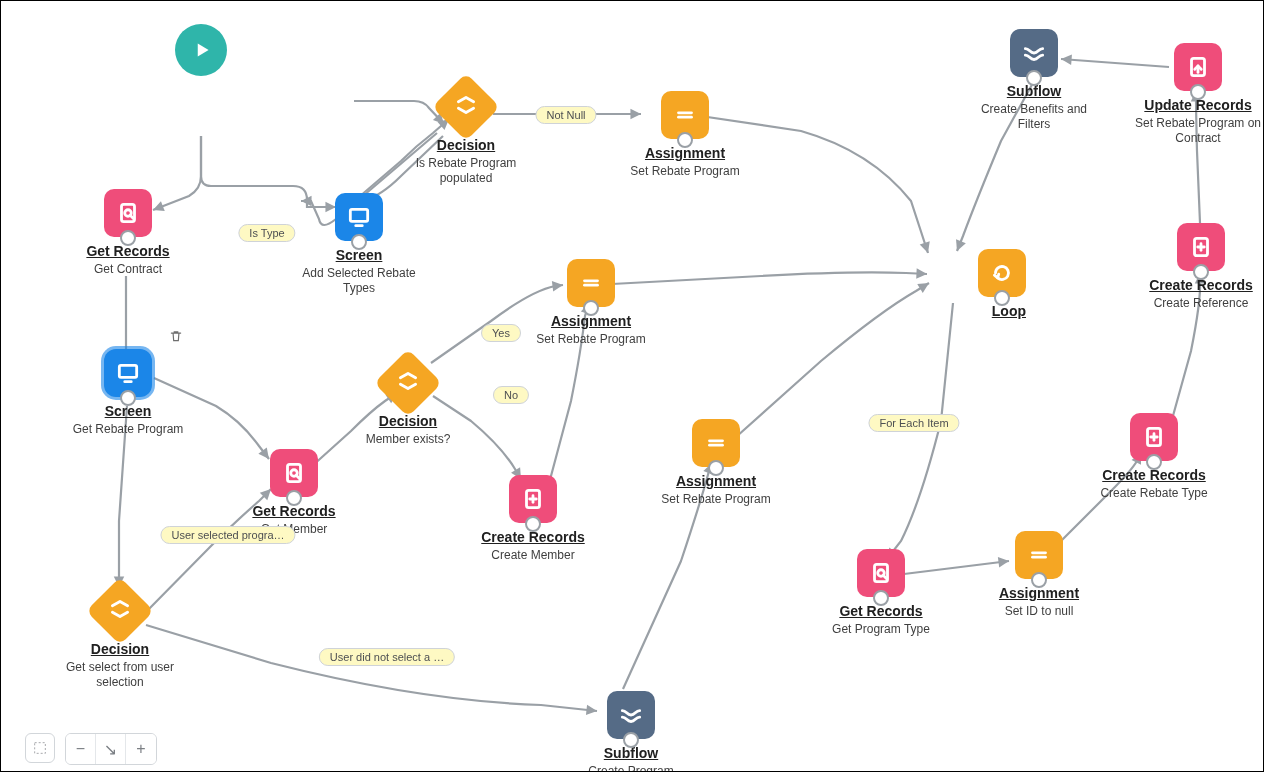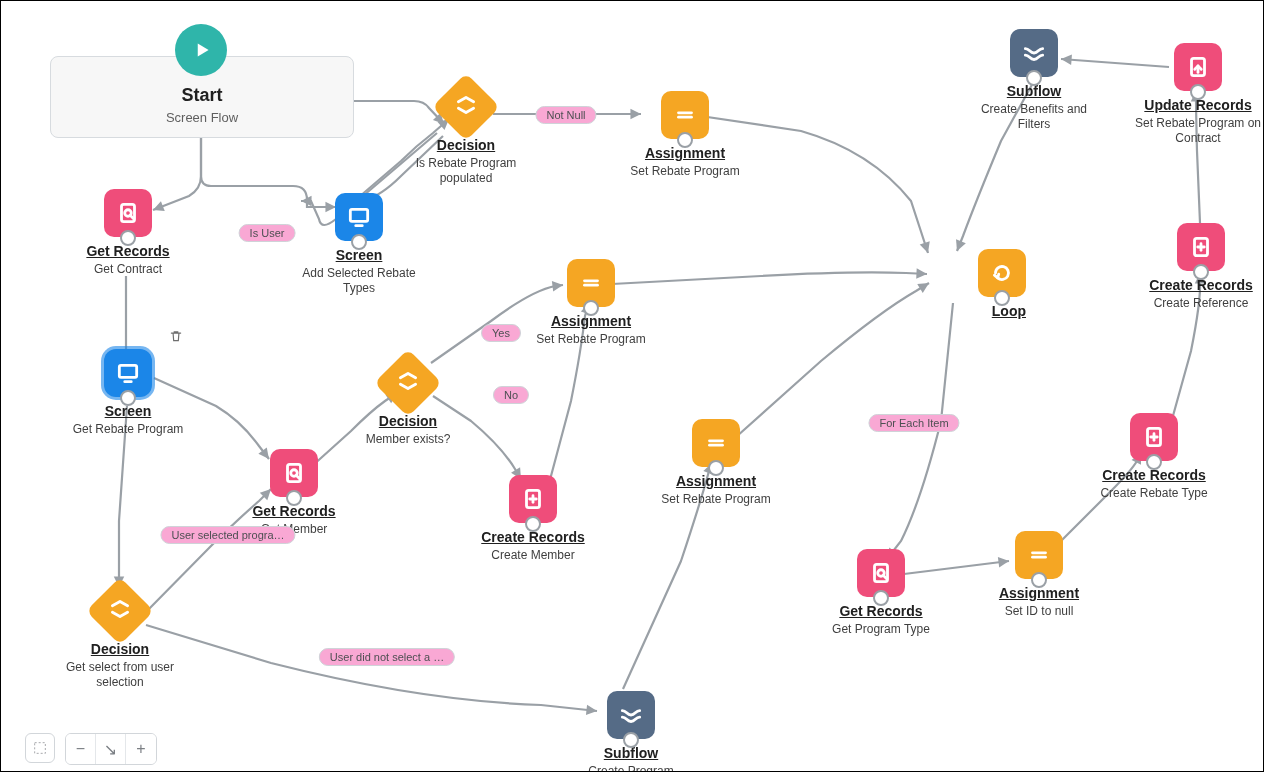--- a/index.html
+++ b/index.html
@@ -1,21 +1,21 @@
 <!DOCTYPE html>
 <html><head>
 <meta charset="utf-8">
 <style>
   html, body { margin: 0; padding: 0; width: 1264px; height: 772px; font-family: -apple-system, "Helvetica Neue", Arial, sans-serif; color: #202020; }
   .canvas { position: relative; width: 1264px; height: 772px; background: #fff; border: 1px solid #000; box-sizing: border-box; overflow: hidden; }
   svg.edges { position: absolute; left: 0; top: 0; width: 100%; height: 100%; pointer-events: none; }
   .node { position: absolute; text-align: center; }
   .node .title { font-weight: 700; font-size: 14px; margin-top: 6px; line-height: 1.2; text-decoration: underline; }
   .node .sub { font-size: 12px; color: #3f3f3f; line-height: 1.25; margin-top: 2px; }
-  .badge { position: absolute; transform: translate(-50%, -50%); background: #f9a8d4; border: 1px solid #cfd3d8; border-radius: 12px; padding: 2px 10px; font-size: 11px; color: #4d4f52; white-space: nowrap; text-align: center; }
+  .badge { position: absolute; transform: translate(-50%, -50%); background: #fef9c3; border: 1px solid #cfd3d8; border-radius: 12px; padding: 2px 10px; font-size: 11px; color: #4d4f52; white-space: nowrap; text-align: center; }
   .badge-eli { max-width: 160px; overflow: hidden; text-overflow: ellipsis; }
   
   .icon-wrap { display:inline-block; position:relative; }
   .loop-dot { position:absolute; width:12px; height:12px; border:2px solid #9aa0a6; background:#fff; border-radius:50%; left:50%; transform:translateX(-50%); bottom:-9px; }
   .sq { width:48px; height:48px; border-radius:10px; display:flex; align-items:center; justify-content:center; margin:0 auto; }
   .sq.blue { background:#1b86e8; }
   .sq.orange { background:#f5a623; }
   .sq.pink { background:#ef4d7a; }
   .sq.slate { background:#556b86; }
   .sq.teal { background:#2fb5aa; width:52px; height:52px; border-radius:50%; }
@@ -99,26 +99,20 @@
       <path d="M1170,422 L1190,350 Q1200,300 1199,280 L1199,272"></path>
 
       <path d="M1199,222 L1196,150 Q1195,110 1195,95 L1195,90"></path>
 
       <path d="M1168,66 L1060,58"></path>
 
       <path d="M1033,80 L1000,140 Q975,200 962,235 L956,250"></path>
     </g>
   </svg>
 
-  <div class="start-card" style="left:49px; top:55px; width:302px; height:80px;">
-    <div class="inner">
-      <div class="title">Start</div>
-      <div class="sub">Screen Flow</div>
-    </div>
-  </div>
   <div class="node" style="left:174px; top:23px;">
     <span class="icon-wrap"><span class="sq teal play">
           <svg class="ic" viewBox="0 0 24 24">
             <polygon points="9,6 19,12 9,18"></polygon>
           </svg>
         </span></span>
   </div>
 
   <div class="node" style="left:72px; top:188px; width:110px;">
     <span class="icon-wrap"><span class="sq pink">
@@ -334,21 +328,21 @@
           <svg class="ic" viewBox="0 0 24 24">
             <path d="M4 8c4 0 4 4 8 4s4-4 8-4"></path>
             <path d="M4 14c4 0 4 4 8 4s4-4 8-4"></path>
           </svg>
         </span><span class="loop-dot"></span></span>
     <div class="title">Subflow</div>
     <div class="sub">Create Benefits and Filters</div>
   </div>
 
   <div class="badge" style="left:565px; top:114px;">Not Null</div>
-  <div class="badge" style="left:266px; top:232px;">Is User</div>
+  <div class="badge" style="left:266px; top:232px;">Is Type</div>
   <div class="badge" style="left:500px; top:332px;">Yes</div>
   <div class="badge" style="left:510px; top:394px;">No</div>
   <div class="badge" style="left:913px; top:422px;">For Each Item</div>
   <div class="badge badge-eli" style="left:227px; top:534px;">User selected progra…</div>
   <div class="badge badge-eli" style="left:386px; top:656px;">User did not select a …</div>
 
   <div class="toolbar">
     <button class="tool-btn" title="Select">
       <svg width="16" height="16" viewBox="0 0 24 24">
           <rect x="4" y="4" width="16" height="16" stroke="#7b7f84" stroke-dasharray="3 3" fill="none"></rect>

